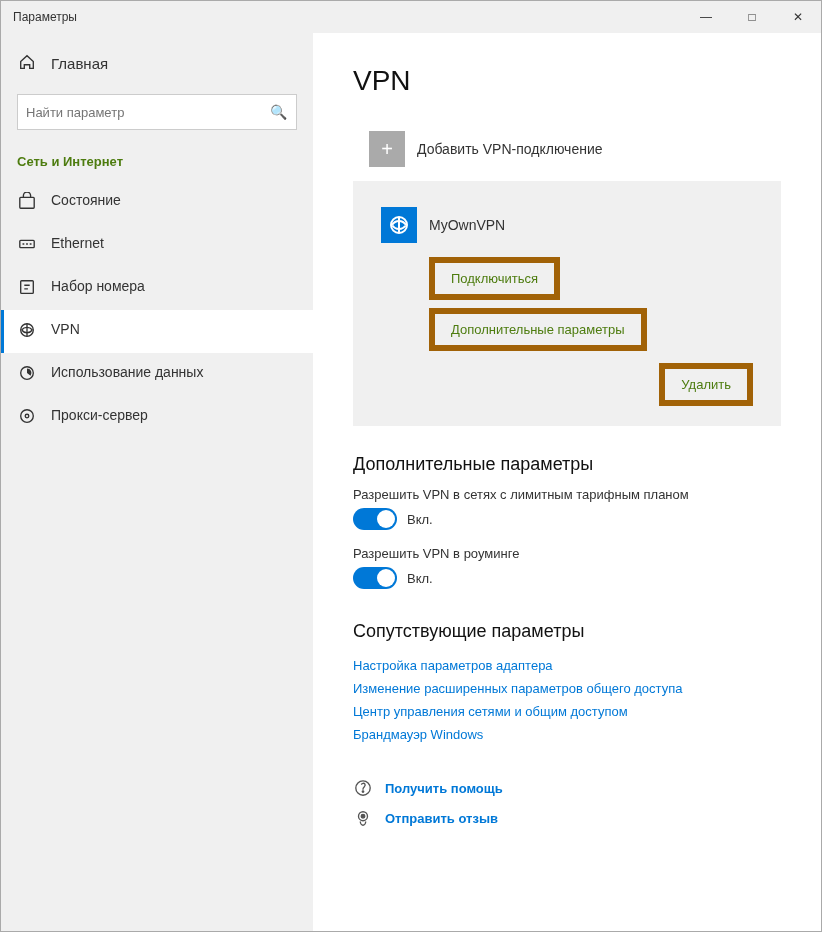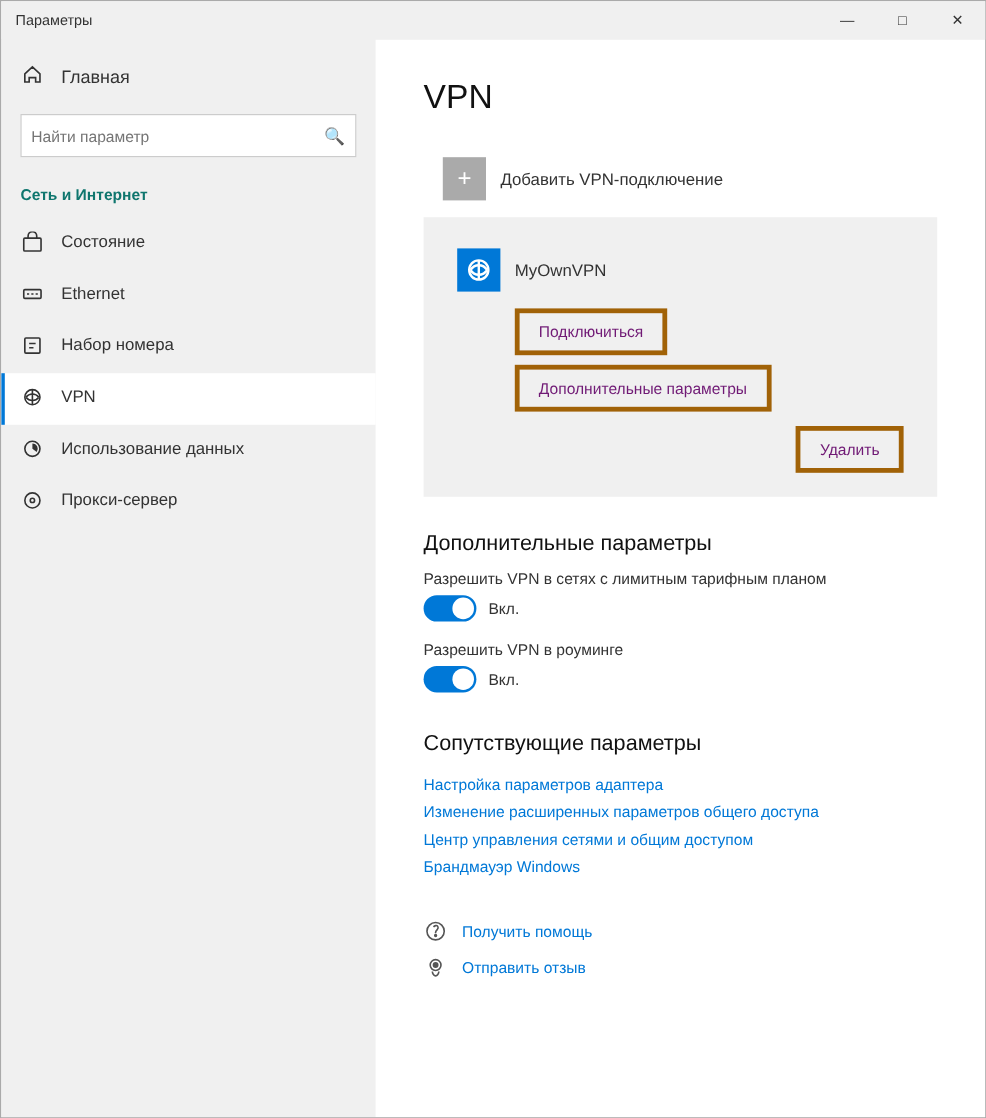--- a/index.html
+++ b/index.html
@@ -89,21 +89,21 @@
       background: transparent;
       color: #333;
     }
     .search-icon {
       color: #666;
       font-size: 14px;
     }
     .sidebar-section-title {
       font-size: 13px;
       font-weight: 600;
-      color: #0f766e;
+      color: #4d7c0f;
       padding: 8px 16px 8px 16px;
       margin-bottom: 4px;
     }
     .nav-item {
       display: flex;
       align-items: flex-start;
       padding: 11px 16px;
       cursor: pointer;
       font-size: 14px;
       color: #333;
@@ -191,23 +191,23 @@
     .vpn-buttons {
       display: flex;
       gap: 8px;
       padding: 0 16px 8px 64px;
       flex-wrap: wrap;
     }
     .btn {
       padding: 8px 16px;
       font-size: 13px;
       cursor: pointer;
-      border: 4px solid #a16207;
-      background: #f0f0f0;
-      color: #701a75;
+      border: 6px solid #a16207;
+      background: #f0f0f0;
+      color: #4d7c0f;
       min-width: 100px;
     }
     .section-title {
       font-size: 18px;
       font-weight: 300;
       color: #111;
       margin: 28px 0 12px 0;
     }
     .setting-row {
       margin-bottom: 16px;
@@ -264,20 +264,21 @@
       margin-top: 32px;
       display: flex;
       flex-direction: column;
       gap: 10px;
     }
     .help-item {
       display: flex;
       align-items: center;
       gap: 12px;
       cursor: pointer;
+      font-weight: bold;
     }
     .help-icon {
       width: 20px;
       height: 20px;
       display: flex;
       align-items: center;
       justify-content: center;
       color: #555;
       font-size: 16px;
     }

